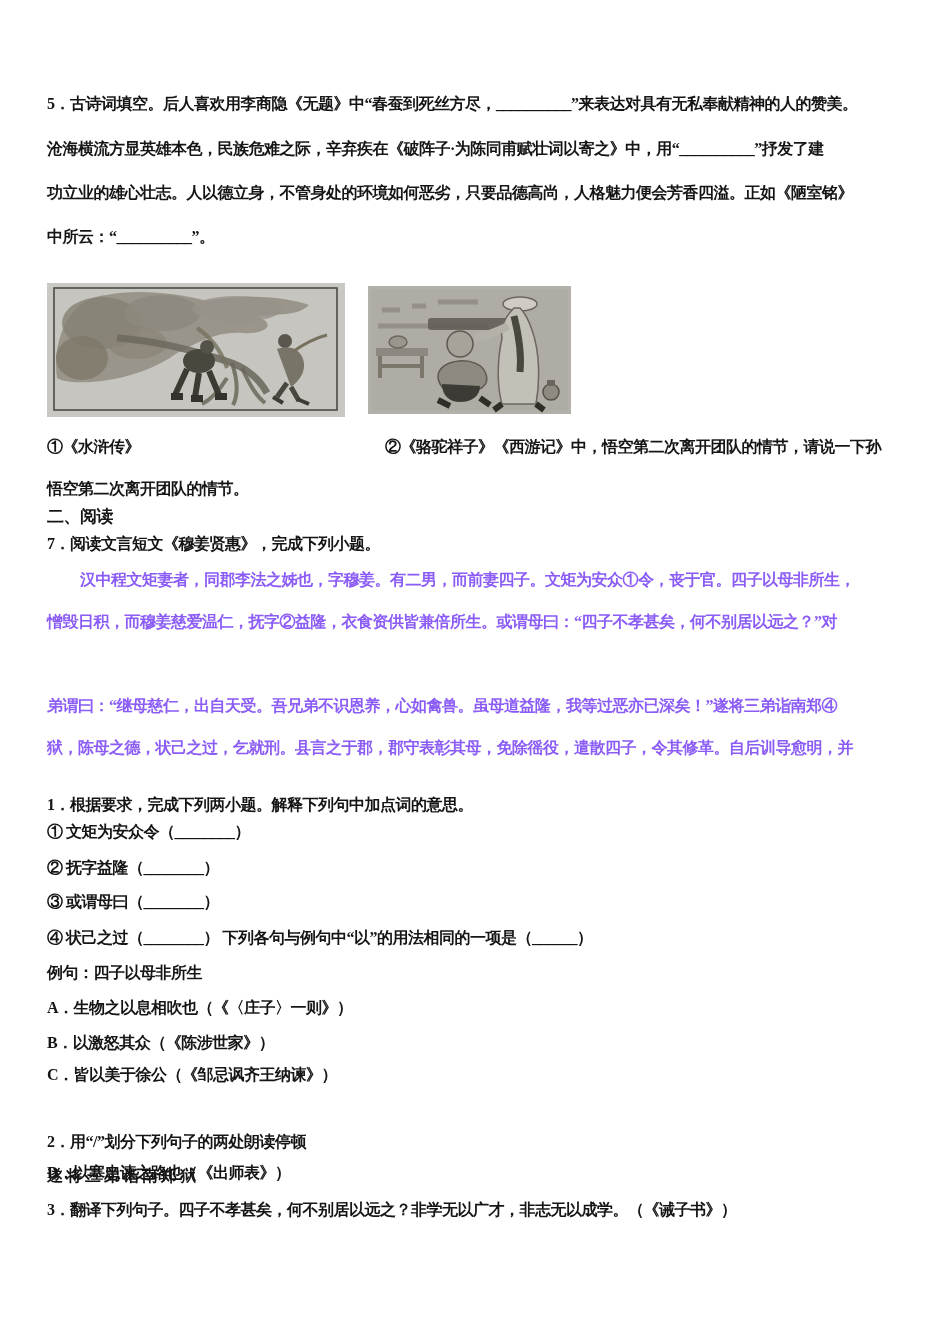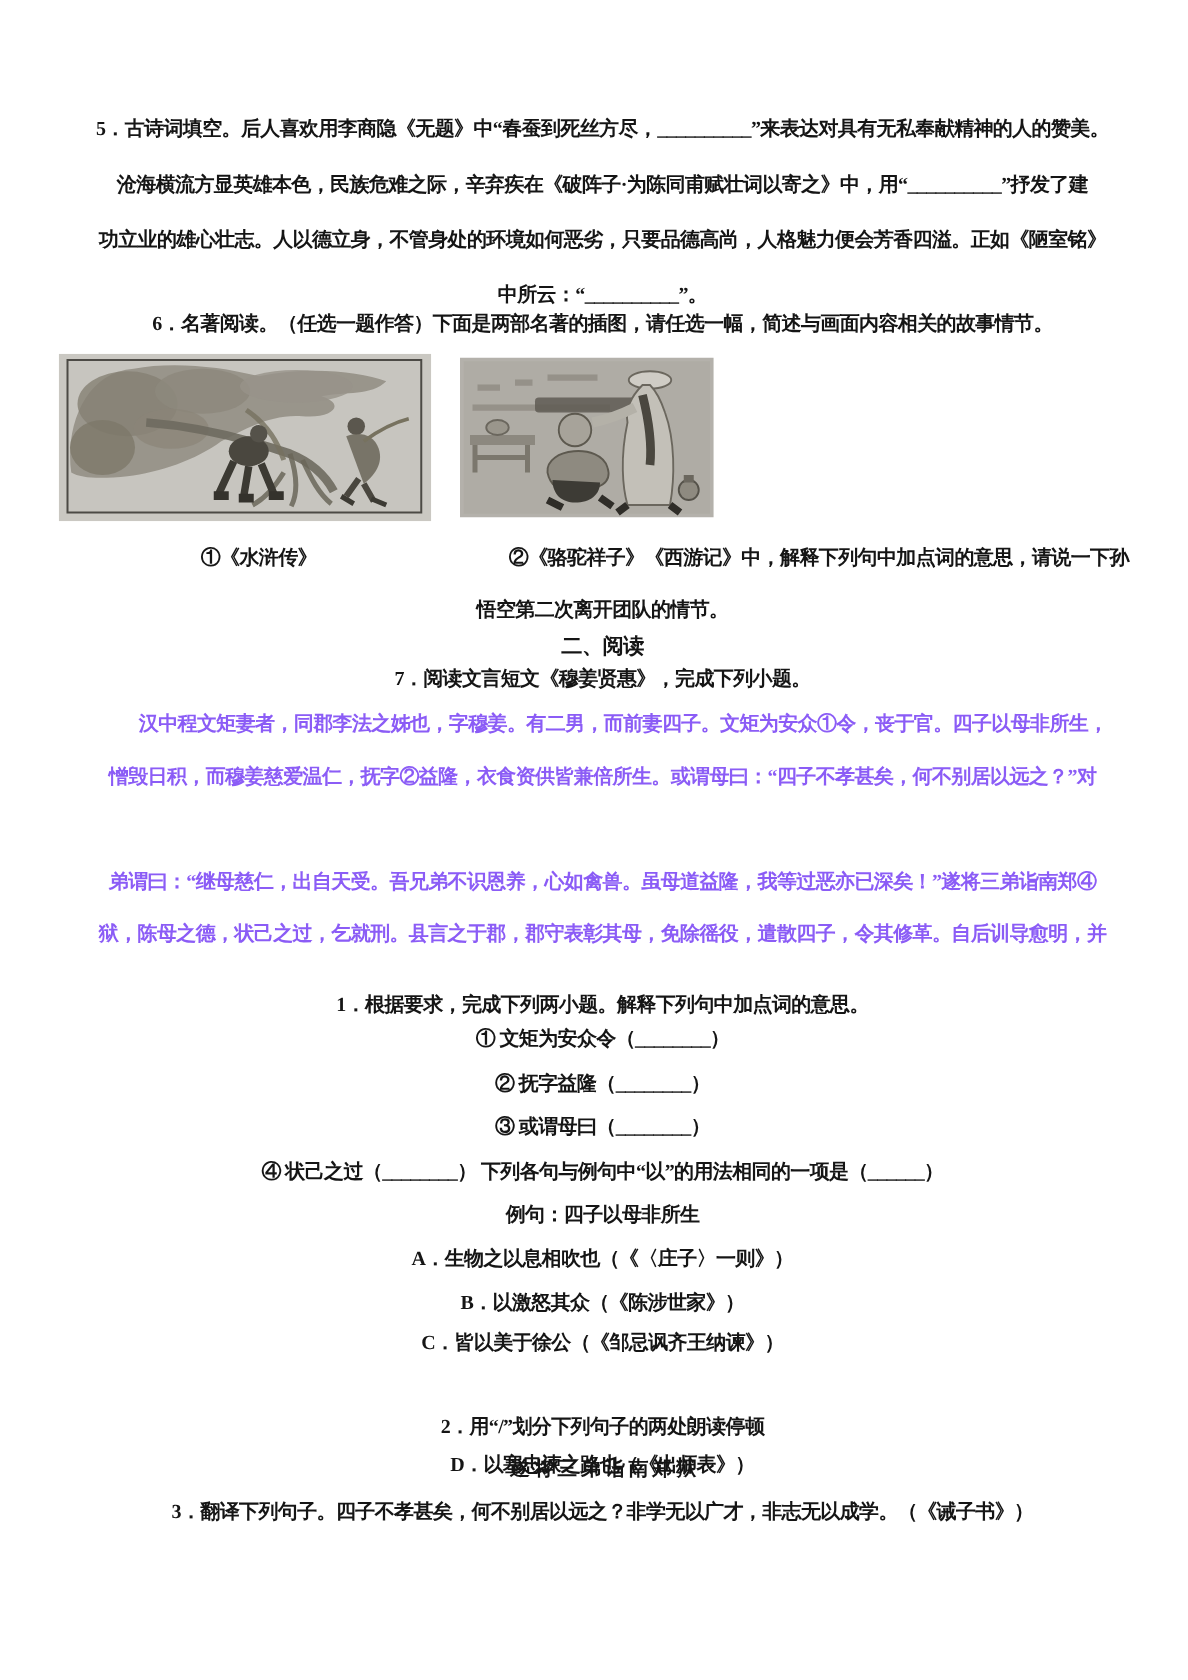--- a/index.html
+++ b/index.html
@@ -3,21 +3,20 @@
 <meta charset="utf-8">
 <style>
   html,body{margin:0;padding:0;background:#ffffff;}
   .page{
     position:relative;
     width:950px;height:1344px;
     background:#ffffff;
     font-family:"Liberation Serif","DejaVu Serif",serif;
     color:#151515;
     overflow:hidden;
-    text-align:center;
   }
   .ln{
     position:absolute;
     left:47px;
     width:870px;
     font-size:16px;
     line-height:30px;
     letter-spacing:-0.5px;
     white-space:nowrap;
     font-weight:bold;
@@ -35,21 +34,20 @@
 </head>
 <body>
 
 <div class="page">
 
   <div class="ln b" style="top:89px">5．古诗词填空。后人喜欢用李商隐《无题》中“春蚕到死丝方尽，__________”来表达对具有无私奉献精神的人的赞美。</div>
   <div class="ln b" style="top:134px">沧海横流方显英雄本色，民族危难之际，辛弃疾在《破阵子·为陈同甫赋壮词以寄之》中，用“__________”抒发了建</div>
   <div class="ln b" style="top:178px">功立业的雄心壮志。人以德立身，不管身处的环境如何恶劣，只要品德高尚，人格魅力便会芳香四溢。正如《陋室铭》</div>
   <div class="ln b" style="top:222px">中所云：“__________”。</div>
 
-  <div class="ln b" style="top:245px">6．名著阅读。（任选一题作答）下面是两部名著的插图，请任选一幅，简述与画面内容相关的故事情节。</div>
 
   <svg class="fig fig-left" width="298" height="134" viewBox="0 0 298 134">
     <rect x="0" y="0" width="298" height="134" fill="#cac8c2"></rect>
     <rect x="7" y="5" width="283" height="122" fill="#c7c5bf" stroke="#4c4a45" stroke-width="1.6"></rect>
 
     <path d="M10,95 C5,60 20,15 60,12 C90,6 130,10 160,18 C200,10 240,14 262,22 C250,34 230,30 210,34
              C230,40 220,52 195,50 C170,48 150,60 130,70 C110,85 80,95 55,98 C35,100 18,100 10,95 Z" fill="#948f85" opacity="0.9"></path>
     <ellipse cx="55" cy="40" rx="40" ry="26" fill="#847f73" opacity="0.8"></ellipse>
     <ellipse cx="115" cy="30" rx="38" ry="18" fill="#8d887c" opacity="0.85"></ellipse>
     <ellipse cx="190" cy="26" rx="45" ry="13" fill="#97928a" opacity="0.8"></ellipse>
@@ -95,21 +93,21 @@
     <path d="M146,22 C138,30 132,40 134,52 C128,80 130,104 134,118 L168,118 C172,96 172,66 164,44 C160,32 156,26 152,22 Z" fill="#c3c0b8" stroke="#6b675e" stroke-width="1.5"></path>
     <path d="M146,30 C150,46 154,66 152,86" stroke="#4a473f" stroke-width="7" fill="none"></path>
     <path d="M140,40 C128,46 116,50 106,52" stroke="#b4b1a8" stroke-width="8" fill="none"></path>
     <path d="M134,118 l-8,6 M168,118 l8,6" stroke="#2f2d28" stroke-width="6"></path>
 
     <circle cx="183" cy="106" r="8" fill="#8e8a80" stroke="#55524a" stroke-width="1.5"></circle>
     <rect x="179" y="94" width="8" height="6" fill="#6b675e"></rect>
   </svg>
 
   <div class="ln b cap-left" style="top:432px">①《水浒传》</div>
-  <div class="ln b cap-right" style="top:432px">②《骆驼祥子》《西游记》中，解释下列句中加点词的意思，请说一下孙</div>
+  <div class="ln b cap-right" style="top:432px">②《骆驼祥子》《西游记》中，悟空第二次离开团队的情节，请说一下孙</div>
   <div class="ln b" style="top:474px">悟空第二次离开团队的情节。</div>
 
   <div class="ln b heading" style="top:502px">二、阅读</div>
 
   <div class="ln" style="top:529px">7．阅读文言短文《穆姜贤惠》，完成下列小题。</div>
 
   <div class="ln kai indent" style="top:565px">汉中程文矩妻者，同郡李法之姊也，字穆姜。有二男，而前妻四子。文矩为安众①令，丧于官。四子以母非所生，</div>
   <div class="ln kai" style="top:607px">憎毁日积，而穆姜慈爱温仁，抚字②益隆，衣食资供皆兼倍所生。或谓母曰：“四子不孝甚矣，何不别居以远之？”对</div>
   <div class="ln kai" style="top:691px">弟谓曰：“继母慈仁，出自天受。吾兄弟不识恩养，心如禽兽。虽母道益隆，我等过恶亦已深矣！”遂将三弟诣南郑④</div>
   <div class="ln kai" style="top:733px">狱，陈母之德，状己之过，乞就刑。县言之于郡，郡守表彰其母，免除徭役，遣散四子，令其修革。自后训导愈明，并</div>

